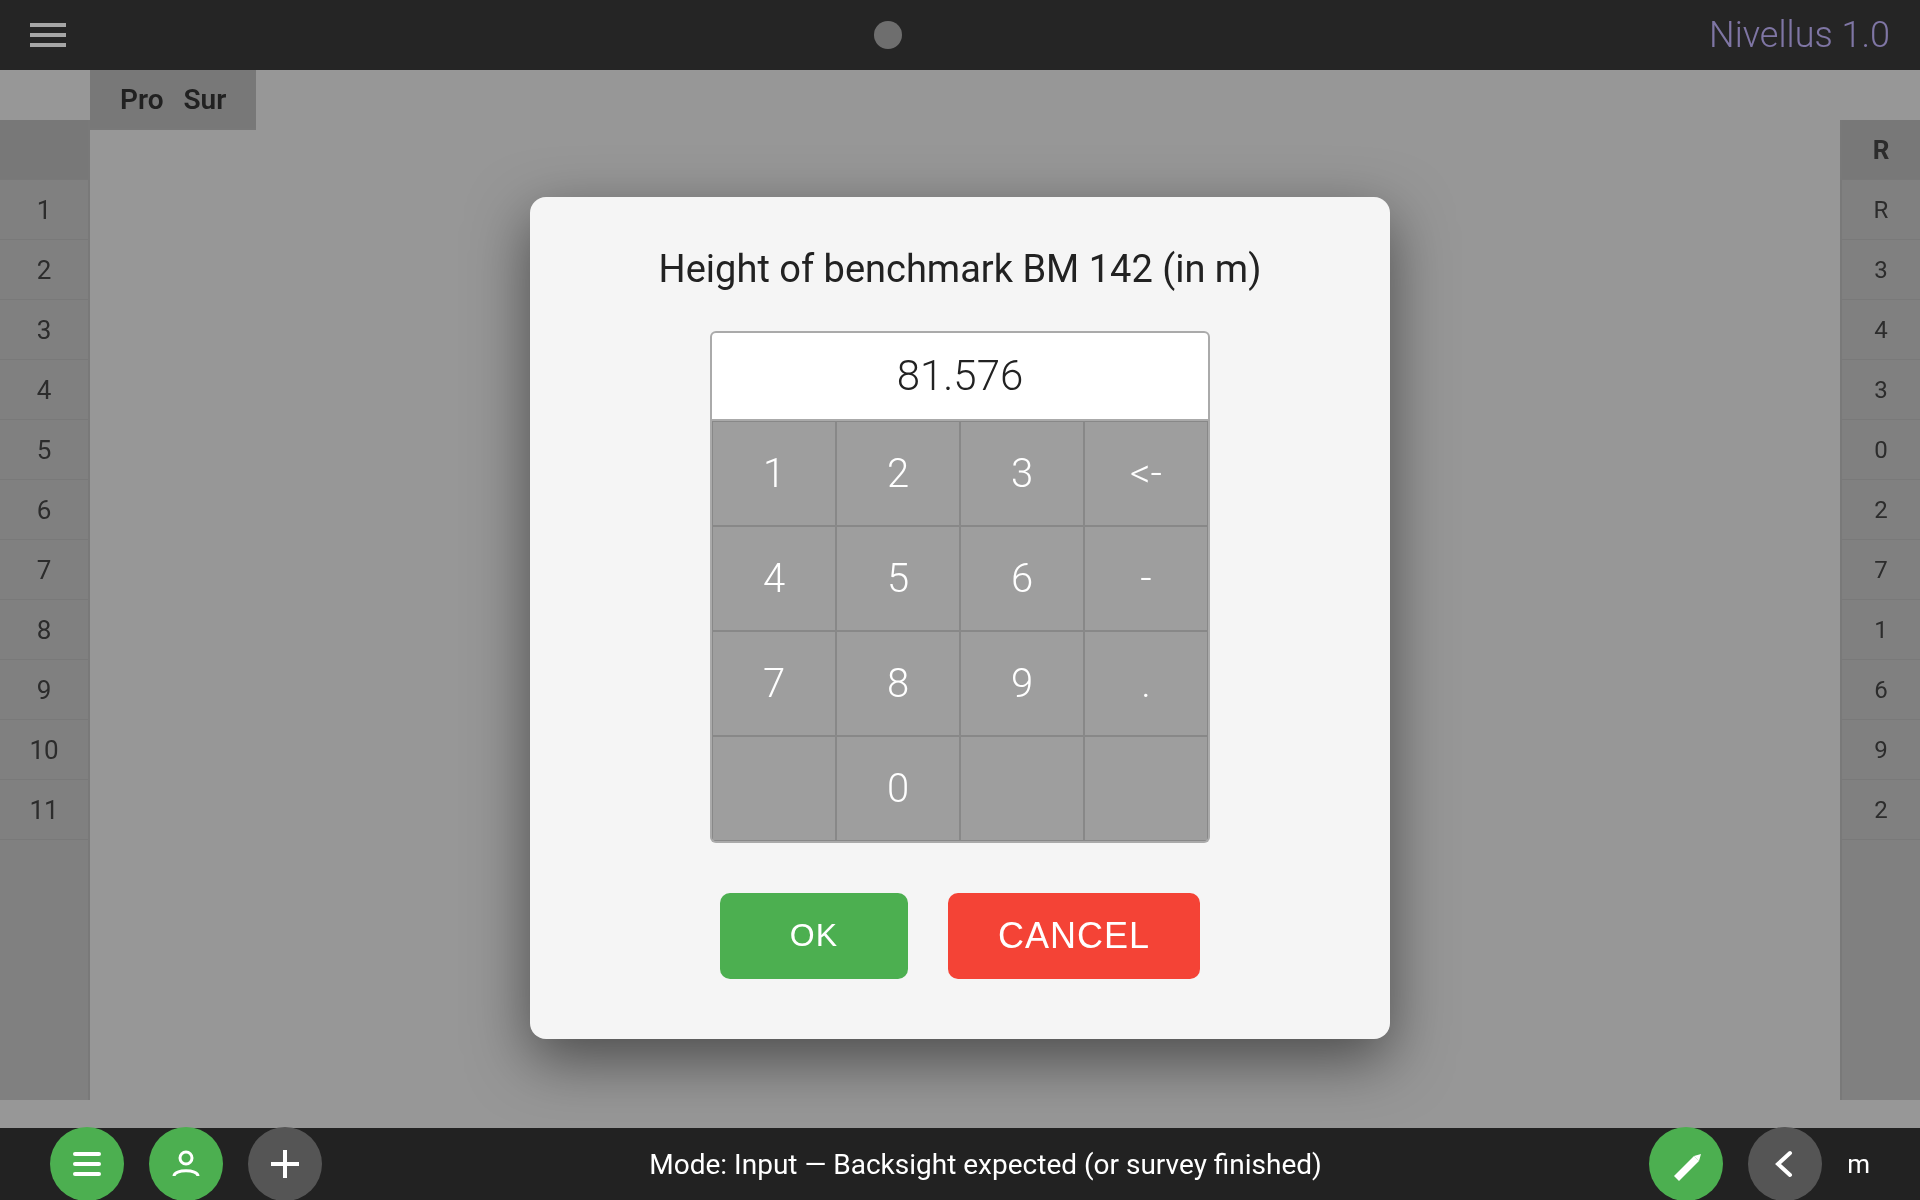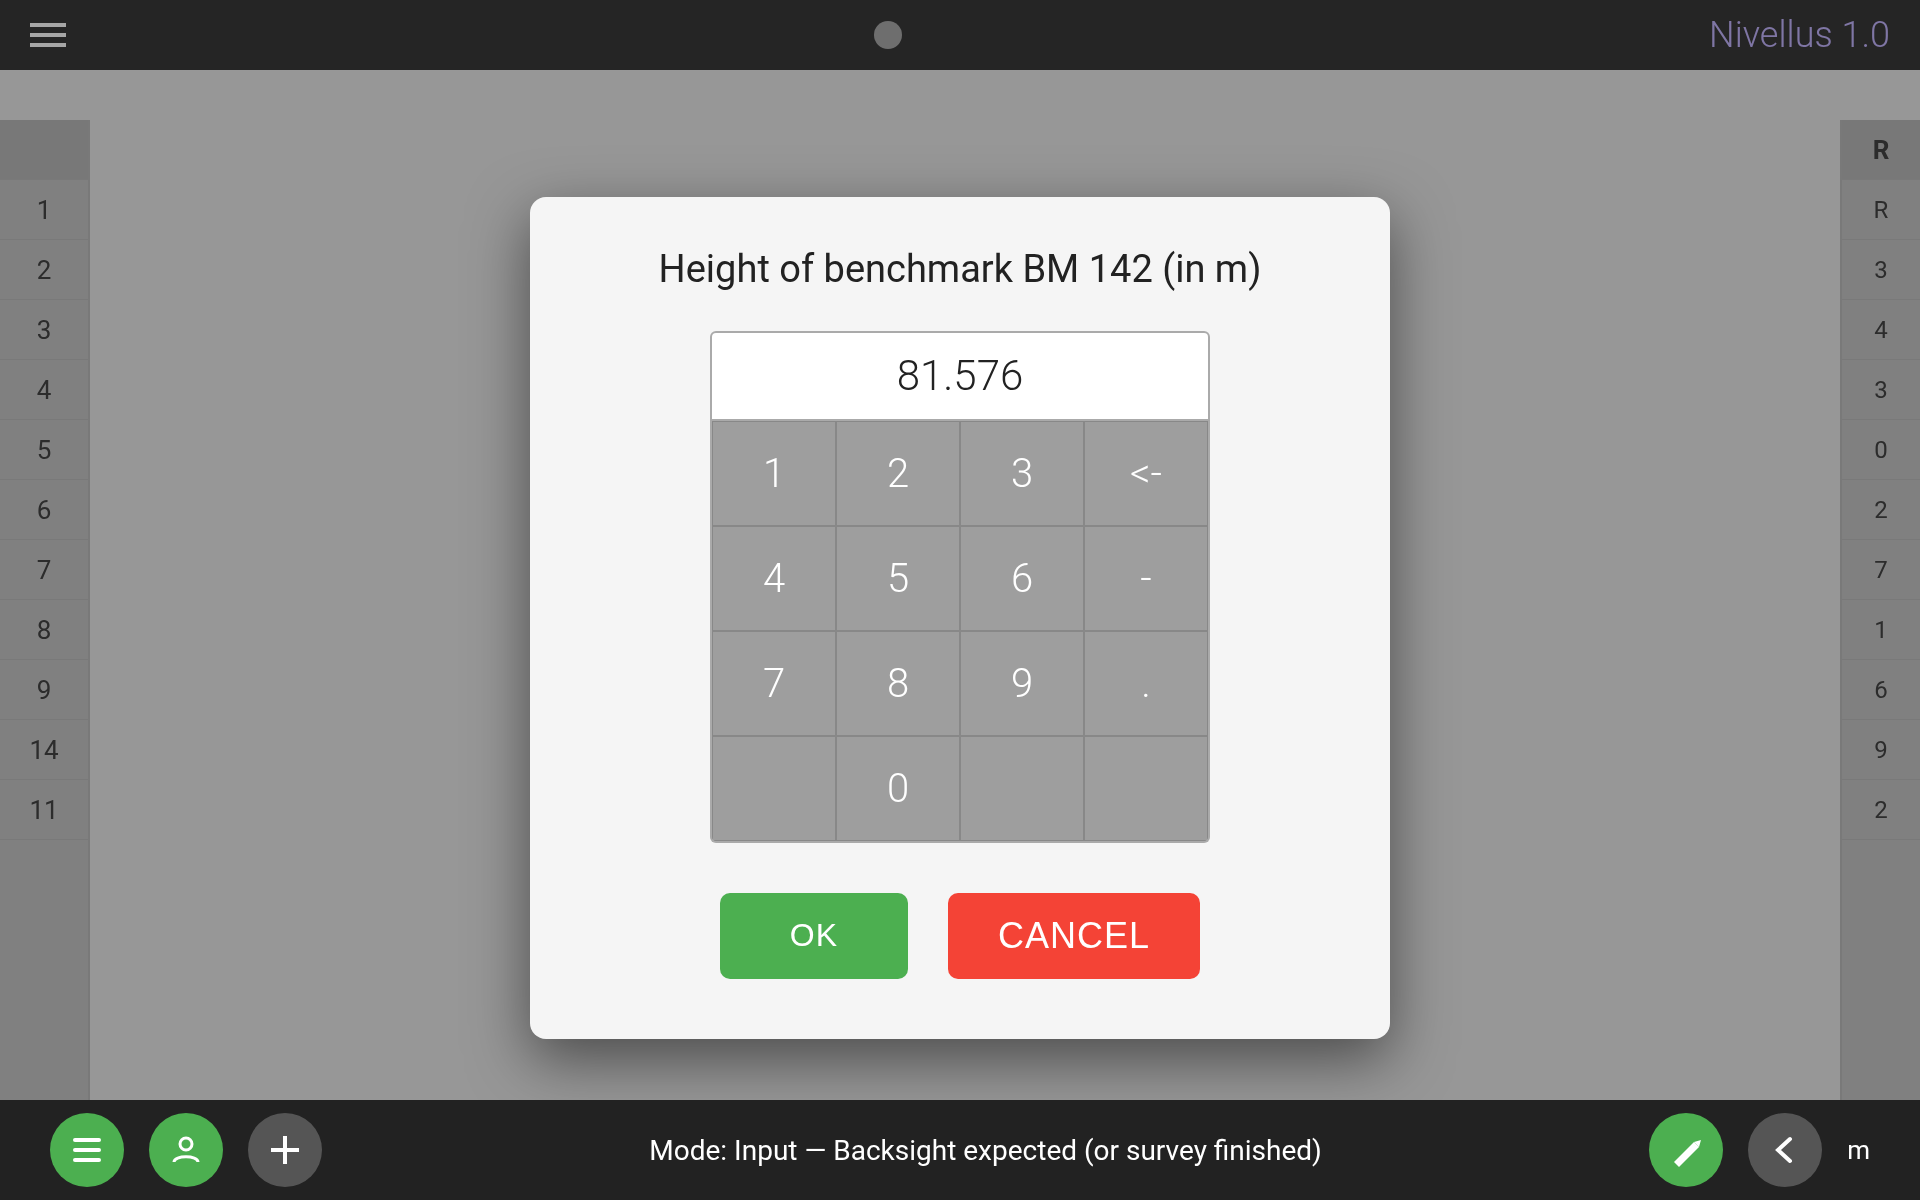--- a/index.html
+++ b/index.html
@@ -231,41 +231,45 @@
     <div class="row-num" style="background:#b8b8b8;font-weight:bold;"></div>
     <div class="row-num">1</div>
     <div class="row-num">2</div>
     <div class="row-num">3</div>
     <div class="row-num">4</div>
     <div class="row-num">5</div>
     <div class="row-num">6</div>
     <div class="row-num">7</div>
     <div class="row-num">8</div>
     <div class="row-num">9</div>
-    <div class="row-num">14</div>
+    <div class="row-num">10</div>
     <div class="row-num">11</div>
   </div>
 
   <div style="position:absolute;top:120px;right:0;width:80px;bottom:100px;background:#c5c5c5;border-left:2px solid #bbb;display:flex;flex-direction:column;">
     <div style="height:60px;display:flex;align-items:center;justify-content:center;font-size:26px;color:#444;border-bottom:1px solid #bbb;font-weight:bold;background:#b8b8b8;">R</div>
     <div style="height:60px;display:flex;align-items:center;justify-content:center;font-size:24px;color:#444;border-bottom:1px solid #bbb;">R</div>
     <div style="height:60px;display:flex;align-items:center;justify-content:center;font-size:24px;color:#444;border-bottom:1px solid #bbb;">3</div>
     <div style="height:60px;display:flex;align-items:center;justify-content:center;font-size:24px;color:#444;border-bottom:1px solid #bbb;">4</div>
     <div style="height:60px;display:flex;align-items:center;justify-content:center;font-size:24px;color:#444;border-bottom:1px solid #bbb;">3</div>
     <div style="height:60px;display:flex;align-items:center;justify-content:center;font-size:24px;color:#444;border-bottom:1px solid #bbb;">0</div>
     <div style="height:60px;display:flex;align-items:center;justify-content:center;font-size:24px;color:#444;border-bottom:1px solid #bbb;">2</div>
     <div style="height:60px;display:flex;align-items:center;justify-content:center;font-size:24px;color:#444;border-bottom:1px solid #bbb;">7</div>
     <div style="height:60px;display:flex;align-items:center;justify-content:center;font-size:24px;color:#444;border-bottom:1px solid #bbb;">1</div>
     <div style="height:60px;display:flex;align-items:center;justify-content:center;font-size:24px;color:#444;border-bottom:1px solid #bbb;">6</div>
     <div style="height:60px;display:flex;align-items:center;justify-content:center;font-size:24px;color:#444;border-bottom:1px solid #bbb;">9</div>
     <div style="height:60px;display:flex;align-items:center;justify-content:center;font-size:24px;color:#444;border-bottom:1px solid #bbb;">2</div>
   </div>
 
-
-  <div style="position:absolute;bottom:0;left:0;right:0;height:100px;background:#222;display:flex;align-items:center;justify-content:space-between;padding:0 50px;z-index:1;">
+  <div style="position:absolute;top:70px;left:90px;height:60px;background:#b8b8b8;display:flex;align-items:center;padding:0 30px;gap:20px;border-bottom:2px solid #bbb;">
+    <span style="font-size:28px;font-weight:600;color:#333;">Pro</span>
+    <span style="font-size:28px;font-weight:600;color:#333;">Sur</span>
+  </div>
+
+  <div style="position:absolute;bottom:0;left:0;right:0;height:72px;background:#222;display:flex;align-items:center;justify-content:space-between;padding:0 50px;z-index:1;">
 
     <div style="display:flex;gap:25px;align-items:center;">
       <div style="width:74px;height:74px;border-radius:50%;background:#4caf50;display:flex;align-items:center;justify-content:center;cursor:pointer;">
         <svg width="36" height="36" viewBox="0 0 36 36" fill="white">
             <rect x="4" y="6" width="28" height="4" rx="2"></rect>
             <rect x="4" y="16" width="28" height="4" rx="2"></rect>
             <rect x="4" y="26" width="28" height="4" rx="2"></rect>
           </svg>
       </div>
       <div style="width:74px;height:74px;border-radius:50%;background:#4caf50;display:flex;align-items:center;justify-content:center;cursor:pointer;">

